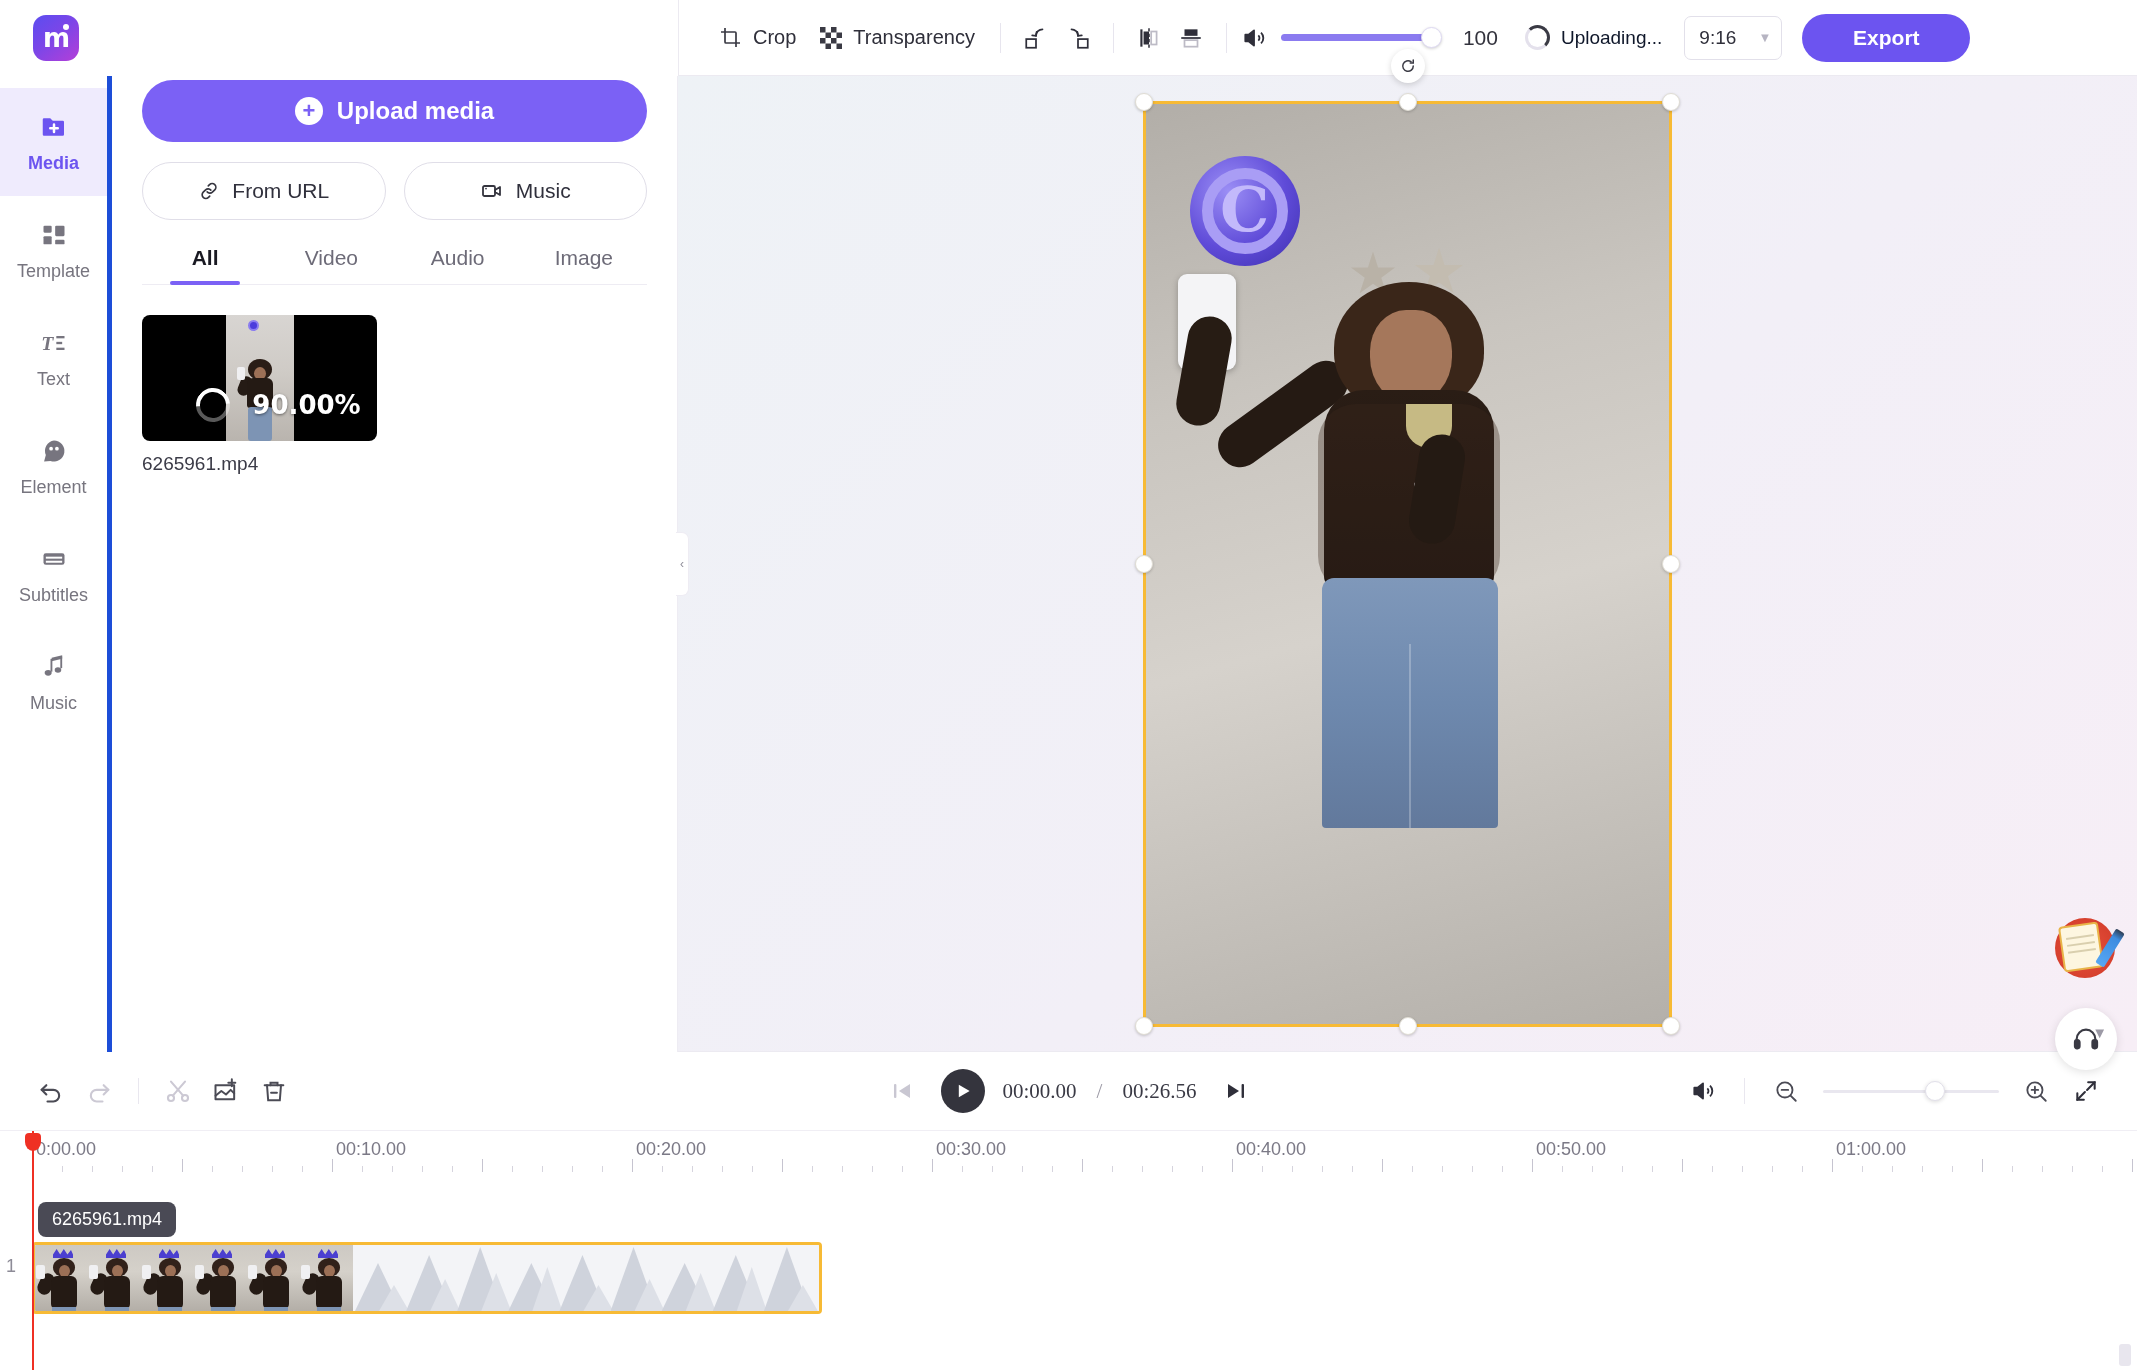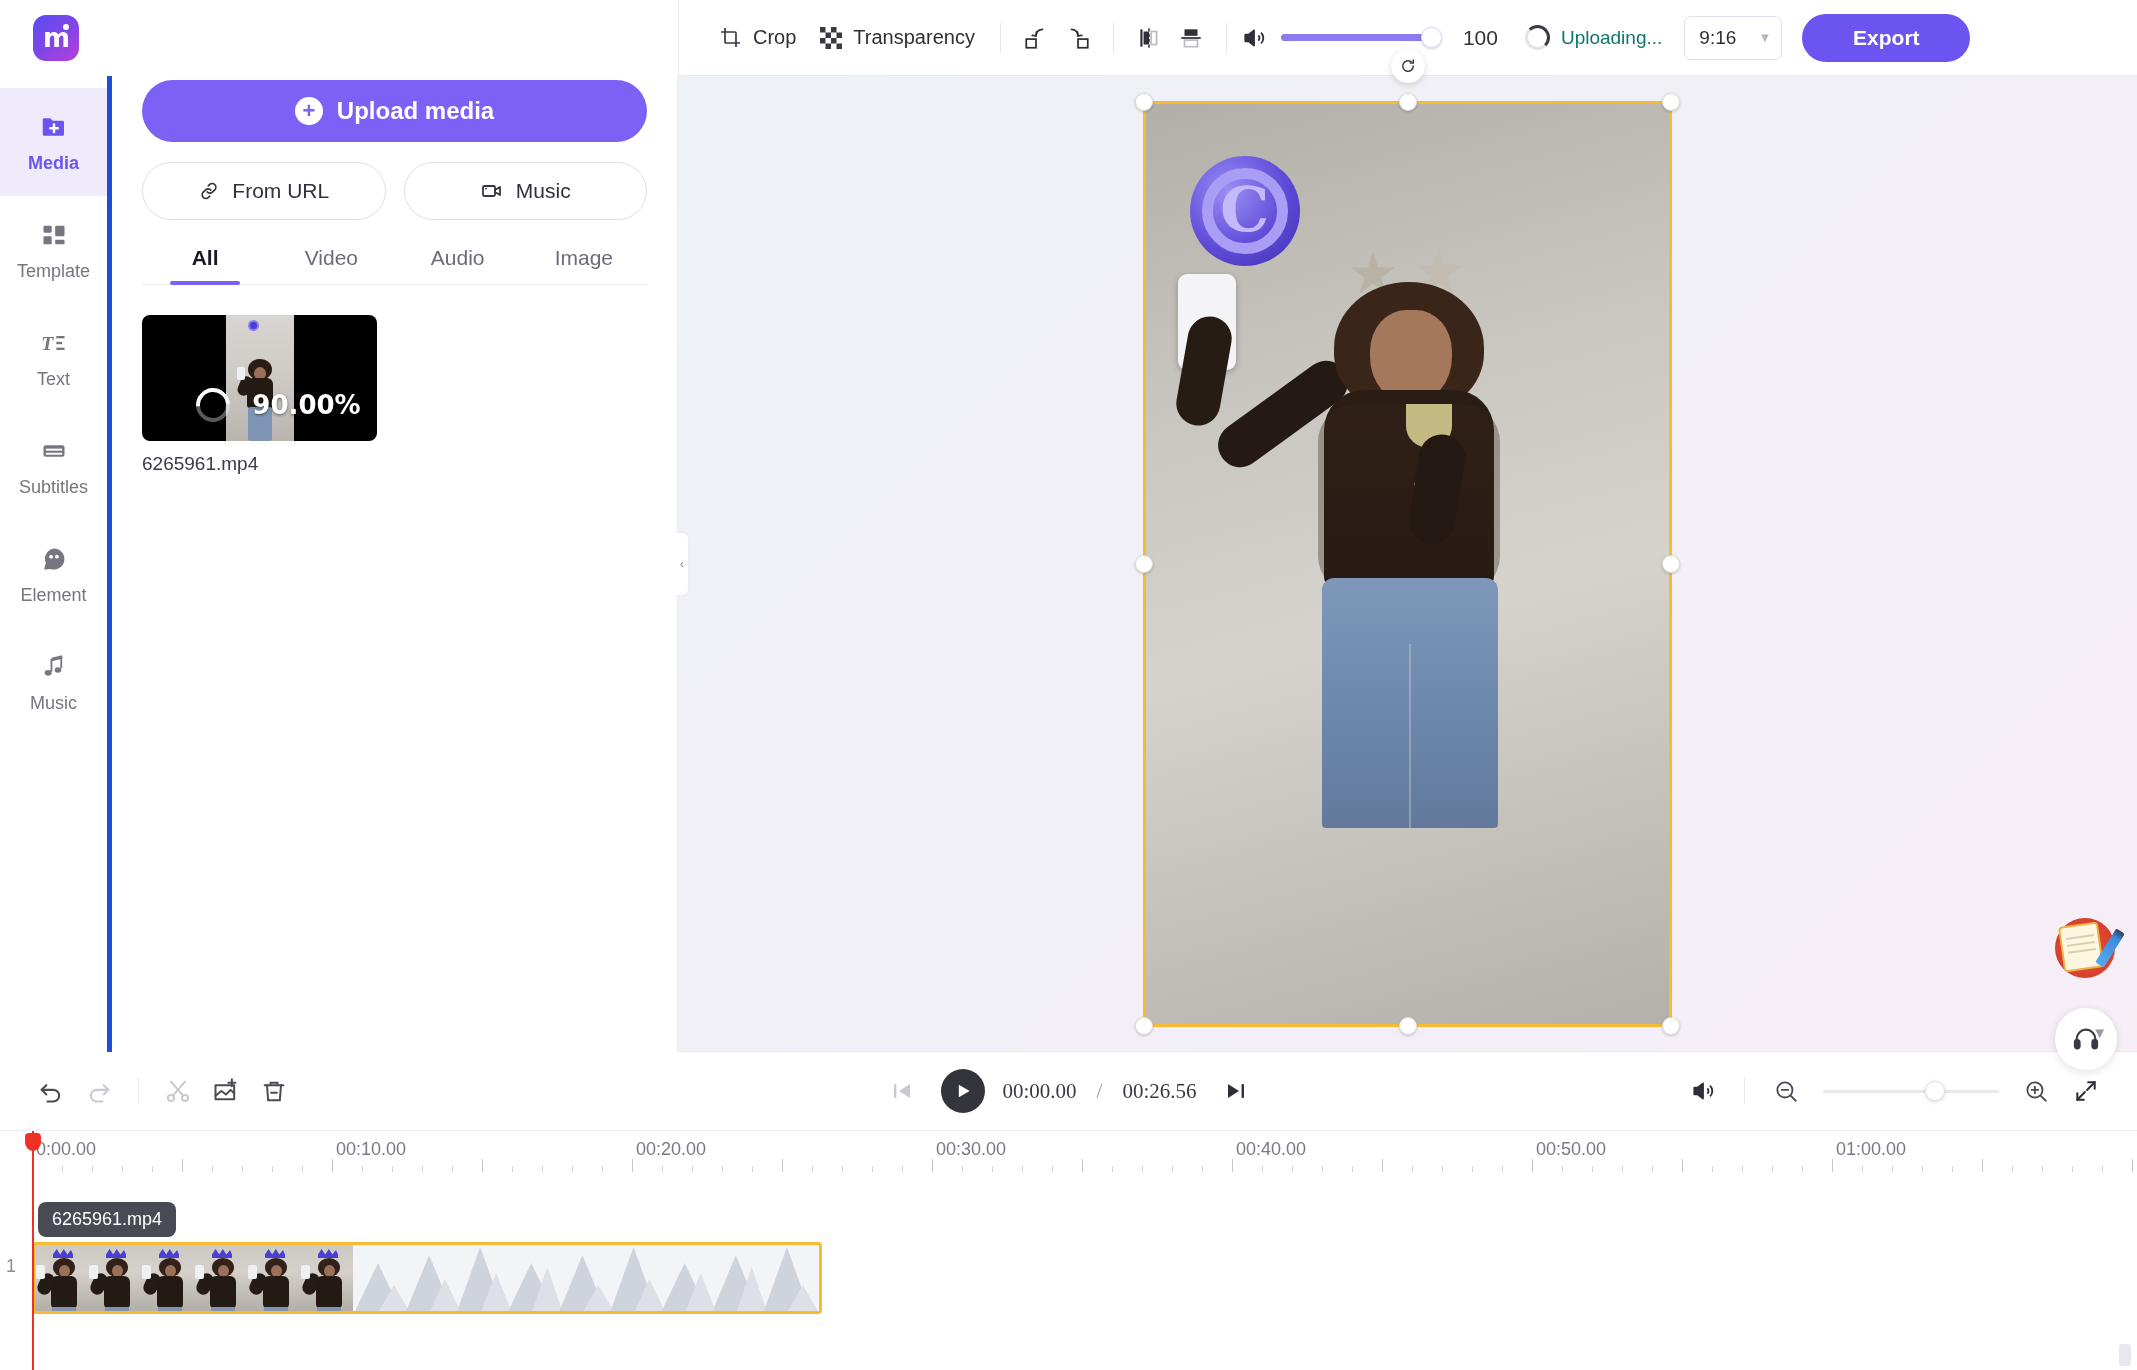--- a/index.html
+++ b/index.html
@@ -40,21 +40,21 @@
   .icon-btn { width: 42px; height: 42px; display:flex; align-items:center; justify-content:center; border-radius:7px; cursor:pointer; }
 
   .vol-wrap { display:flex; align-items:center; gap: 14px; }
   .vol-slider { position: relative; width: 158px; height: 22px; display:flex; align-items:center; cursor:pointer; }
   .vol-track { width: 100%; height: 7px; border-radius: 4px; background: #8b7bf0; }
   .vol-knob { position:absolute; right: -3px; width: 21px; height: 21px; border-radius: 50%; background:#fff; border:1.5px solid #ded9f3; box-shadow: 0 1px 3px rgba(0,0,0,.18); }
   .vol-val { font-size: 21px; color: #33333d; min-width: 38px; margin-left: 10px; }
 
   .upl-status { display:flex; align-items:center; gap:11px; margin-left: 24px; }
   .spinner { width: 25px; height: 25px; border-radius:50%; border: 3px solid #e4e1ec; border-top-color:#3a3a44; border-right-color:#3a3a44;}
-  .upl-text { font-size: 19px; color:#0f766e; }
+  .upl-text { font-size: 19px; color:#0f172a; }
 
   .ratio-select {
     display:flex; align-items:center; justify-content:space-between;
     width: 98px; height: 44px; margin-left: 22px; padding: 0 10px 0 14px;
     border: 1px solid #e2e0ea; border-radius: 7px; cursor:pointer;
     font-size: 19px; color:#2f2f3a; background:#fff;
   }
   .chev { color:#b6b4c2; font-size: 13px; }
 
   .export-btn {
@@ -420,37 +420,37 @@
             <rect x="14" y="11" width="5" height="2" fill="#77757f"></rect>
             <rect x="14" y="16" width="7" height="2" fill="#77757f"></rect>
           </svg>
         </span>
         <span class="r-label">Text</span>
       </div>
 
       <div class="rail-item">
         <span class="rail-icon">
           <svg width="28" height="28" viewBox="0 0 24 24">
+            <path d="M12 3a9 9 0 1 1-3 17.5L3.5 21 5 15.5A9 9 0 0 1 12 3z" fill="#77757f"></path>
+            <circle cx="9.5" cy="10" r="1.6" fill="#fff"></circle>
+              <circle cx="14.5" cy="10" r="1.6" fill="#fff"></circle>
+          </svg>
+        </span>
+        <span class="r-label">Element</span>
+      </div>
+
+      <div class="rail-item">
+        <span class="rail-icon">
+          <svg width="28" height="28" viewBox="0 0 24 24">
             <rect x="3" y="7" width="18" height="10" rx="2" fill="#77757f"></rect>
             <rect x="5" y="10" width="14" height="1.7" fill="#fff"></rect>
             <rect x="5" y="13.5" width="14" height="1.7" fill="#fff"></rect>
           </svg>
         </span>
         <span class="r-label">Subtitles</span>
-      </div>
-
-      <div class="rail-item">
-        <span class="rail-icon">
-          <svg width="28" height="28" viewBox="0 0 24 24">
-            <path d="M12 3a9 9 0 1 1-3 17.5L3.5 21 5 15.5A9 9 0 0 1 12 3z" fill="#77757f"></path>
-            <circle cx="9.5" cy="10" r="1.6" fill="#fff"></circle>
-              <circle cx="14.5" cy="10" r="1.6" fill="#fff"></circle>
-          </svg>
-        </span>
-        <span class="r-label">Element</span>
       </div>
 
 
       <div class="rail-item">
         <span class="rail-icon">
           <svg width="28" height="28" viewBox="0 0 24 24" fill="#77757f">
             <path d="M10 4l9-2v3l-9 2z"></path>
               <path d="M9 5h1.6v11H9z"></path>
               <path d="M17.4 3H19v10h-1.6z"></path>
             <ellipse cx="7" cy="17" rx="3" ry="2.4"></ellipse>

